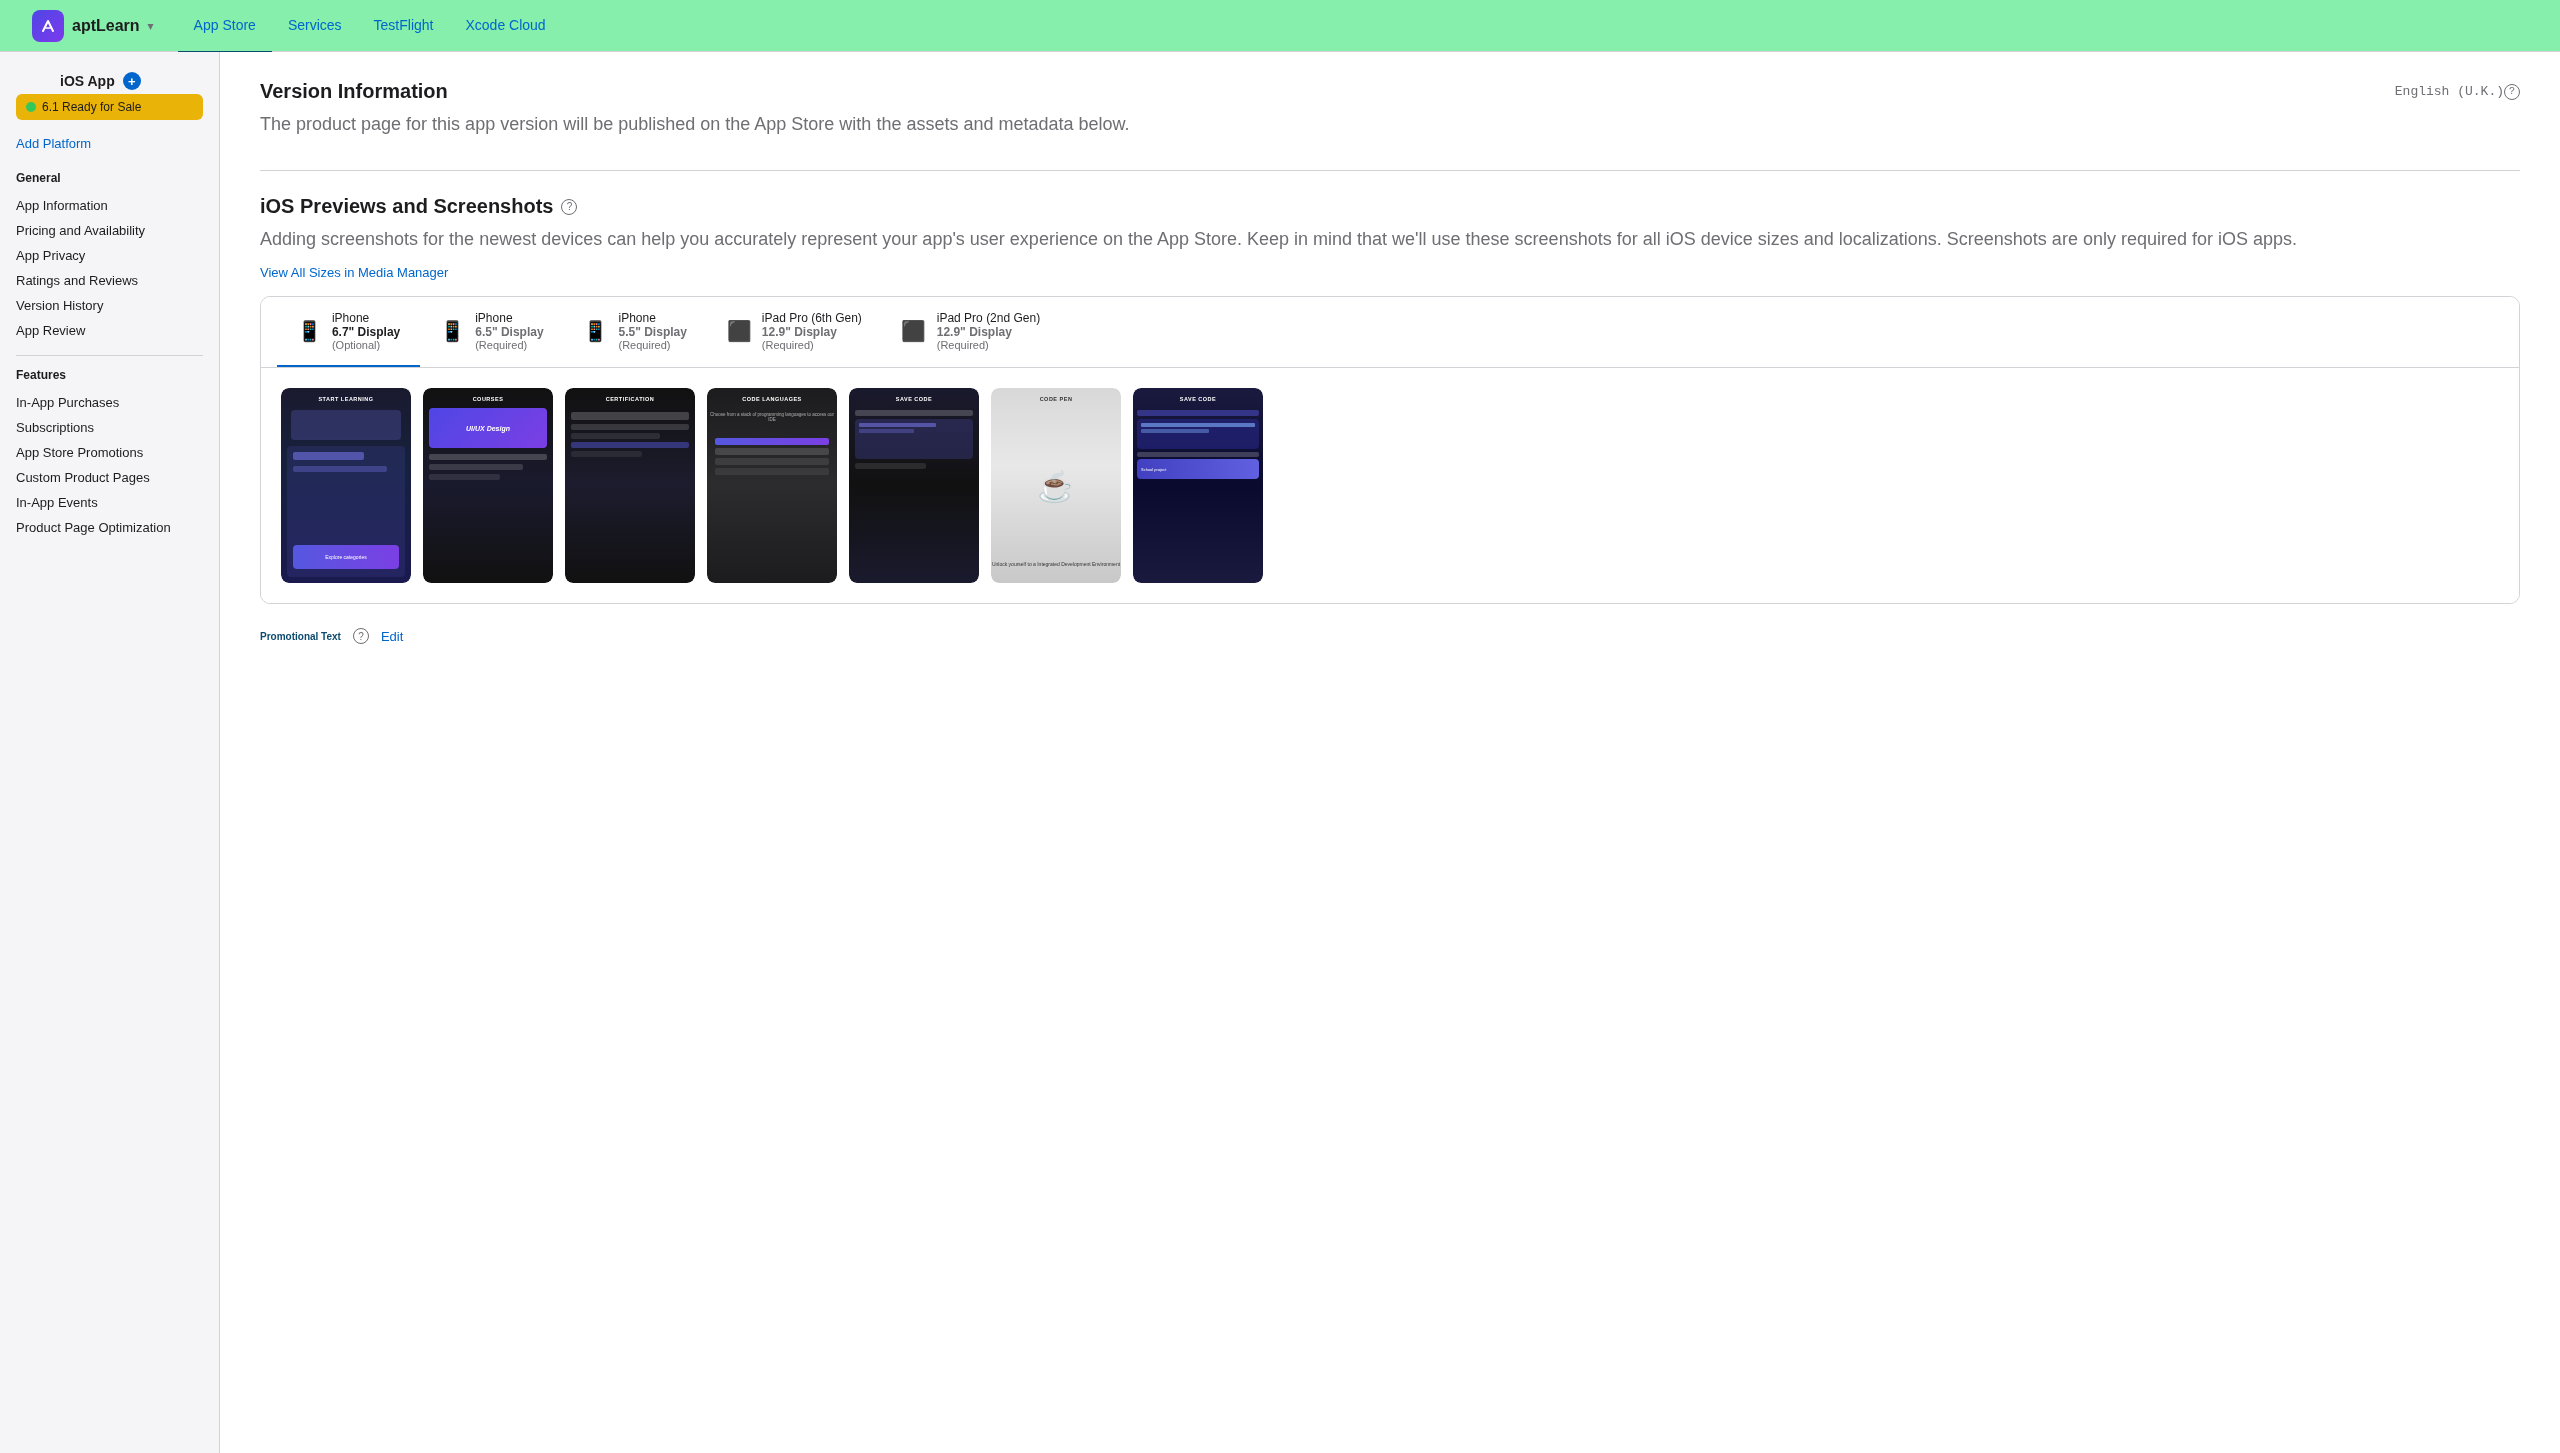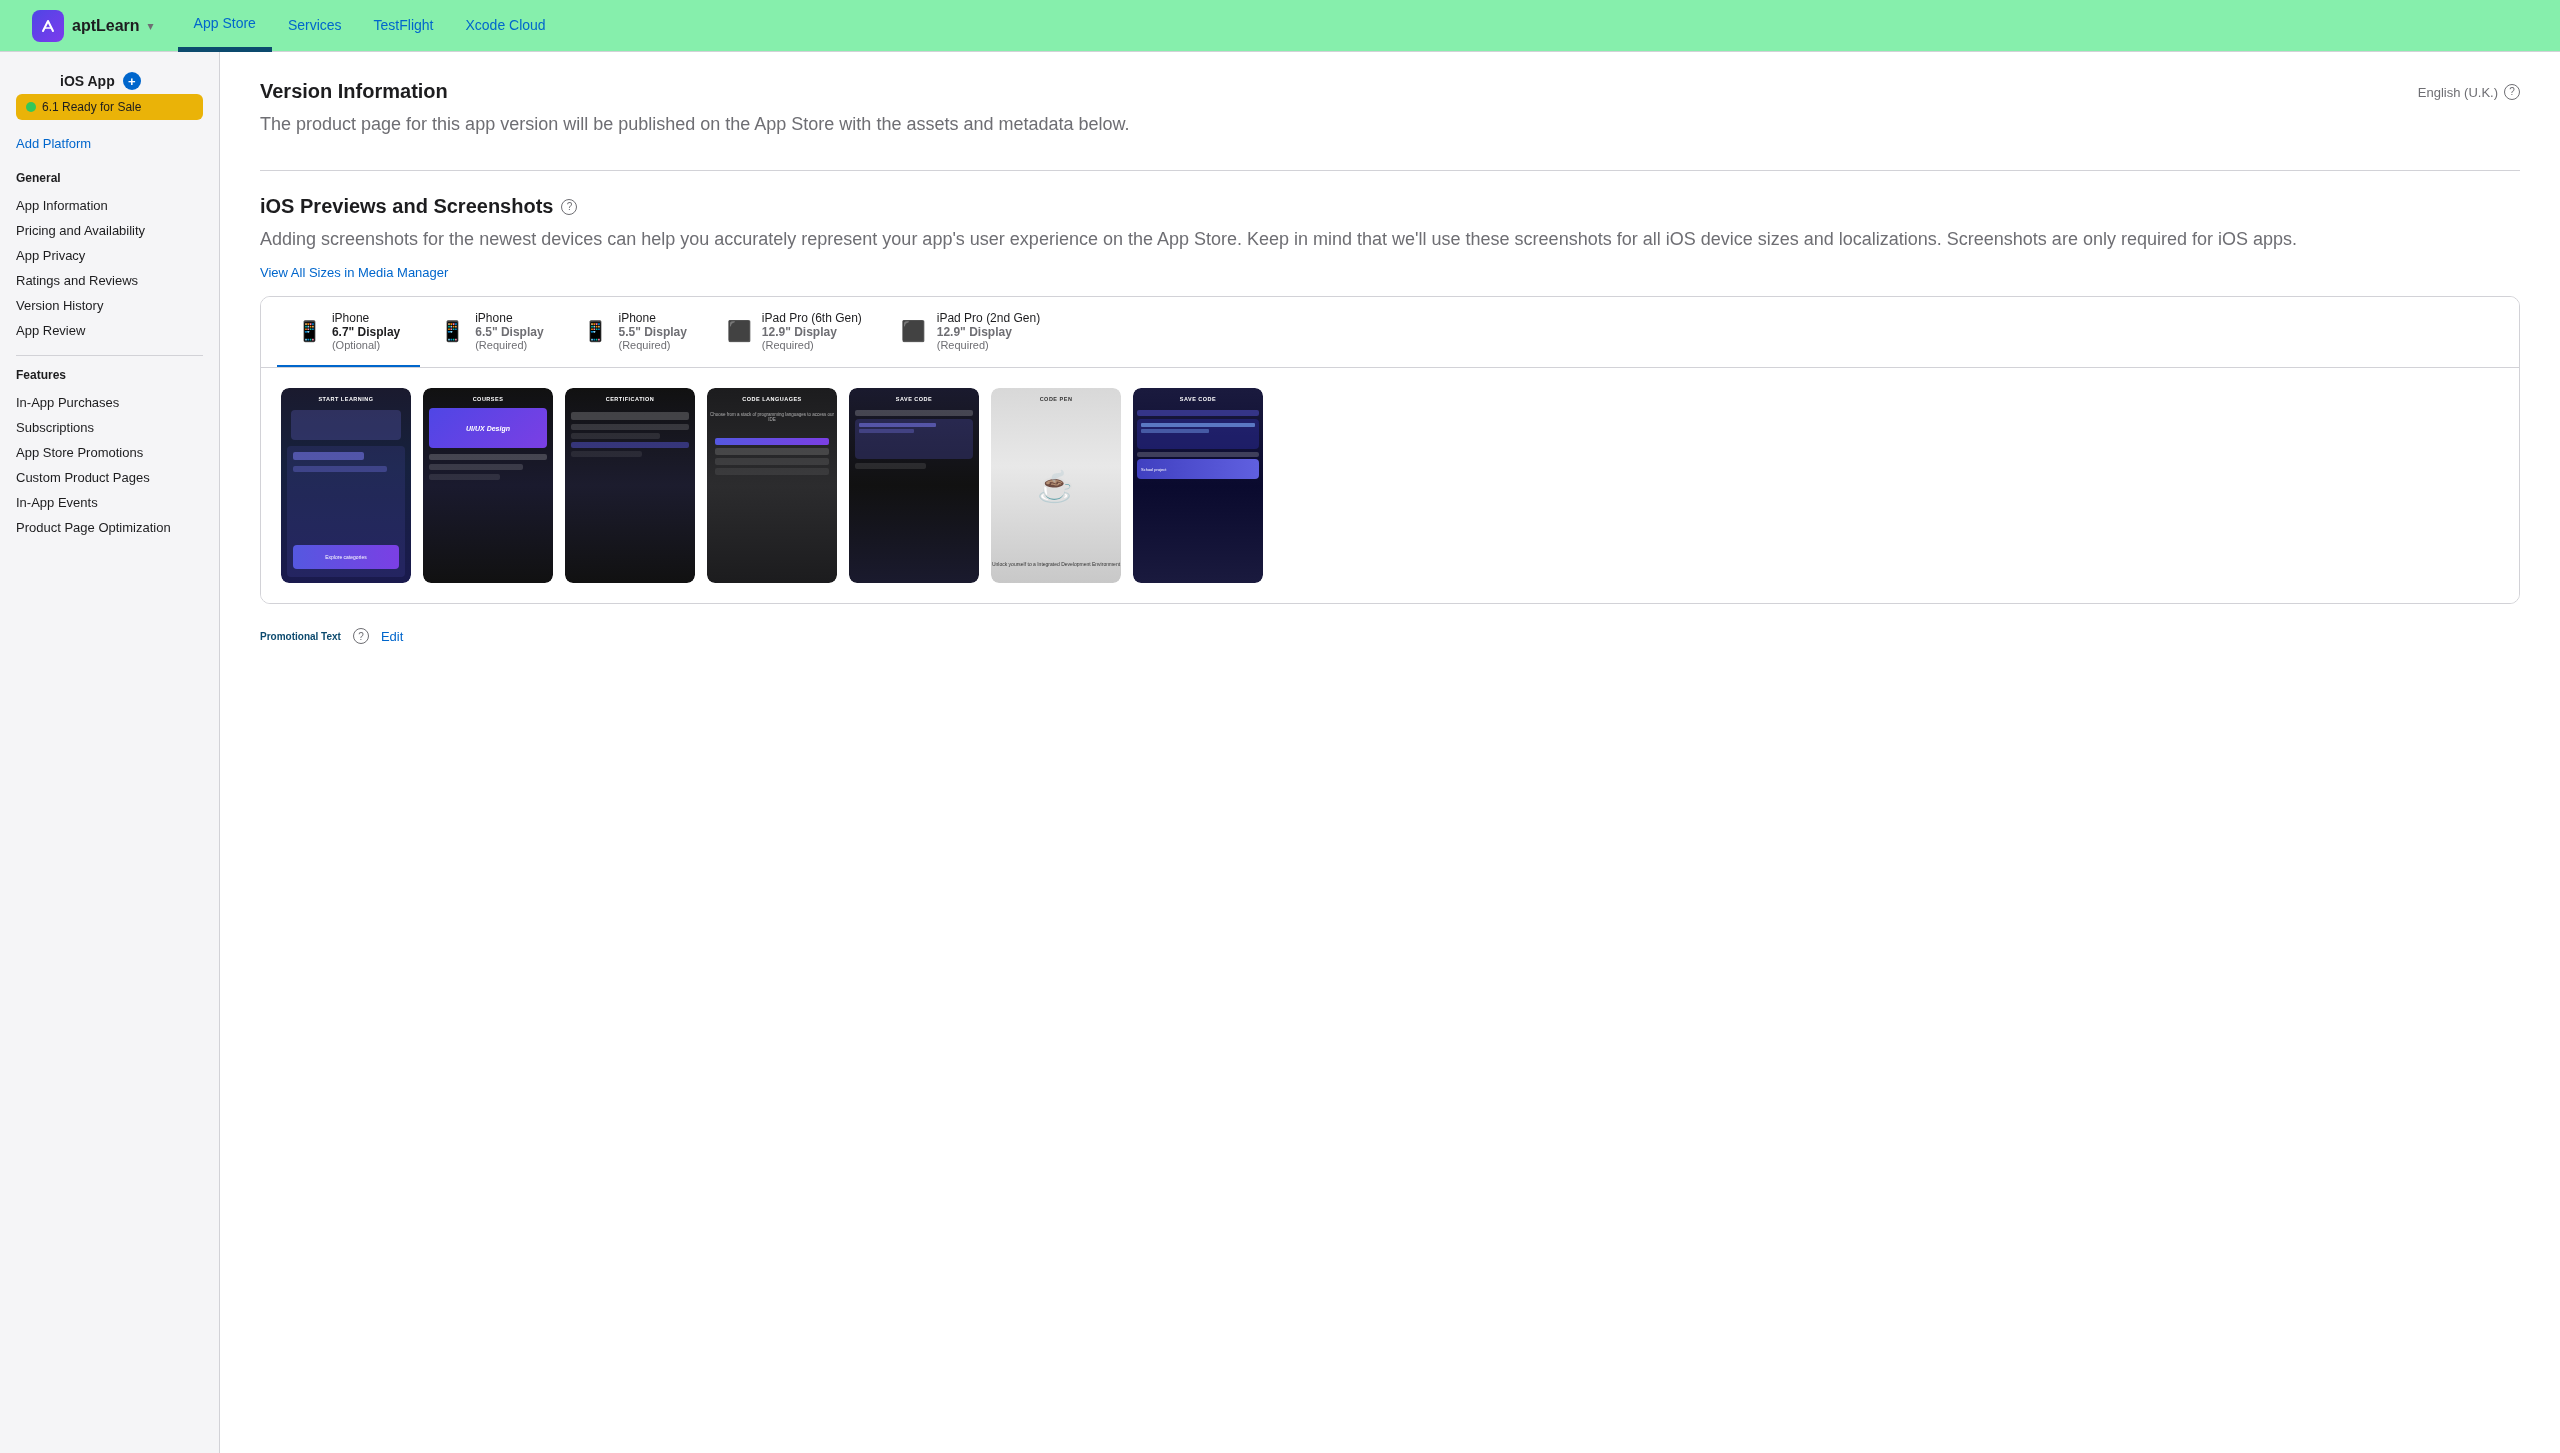--- a/index.html
+++ b/index.html
@@ -60,21 +60,21 @@
       align-items: center;
       font-size: 14px;
       color: #0066cc;
       text-decoration: none;
       cursor: pointer;
       border-bottom: 2px solid transparent;
       position: relative;
     }
     .nav-link.active {
       color: #0066cc;
-      border-bottom: 5px solid #0c4a6e;
+      border-bottom: 1px solid #0c4a6e;
       font-weight: 500;
     }
 
     
     .layout {
       display: flex;
       min-height: calc(100vh - 52px);
     }
 
     
@@ -203,22 +203,22 @@
     .section-desc {
       font-size: 18px;
       color: #6e6e73;
       margin-bottom: 12px;
       line-height: 1.5;
     }
     .language-selector {
       font-size: 13px;
       color: #6e6e73;
       display: flex;
-      align-items: flex-end;
-      gap: 6px;
+      align-items: center;
+      font-family: Liberation Mono, monospace;
     }
     .help-icon {
       display: inline-flex;
       align-items: center;
       justify-content: center;
       width: 16px;
       height: 16px;
       border-radius: 50%;
       border: 1px solid #6e6e73;
       color: #6e6e73;

